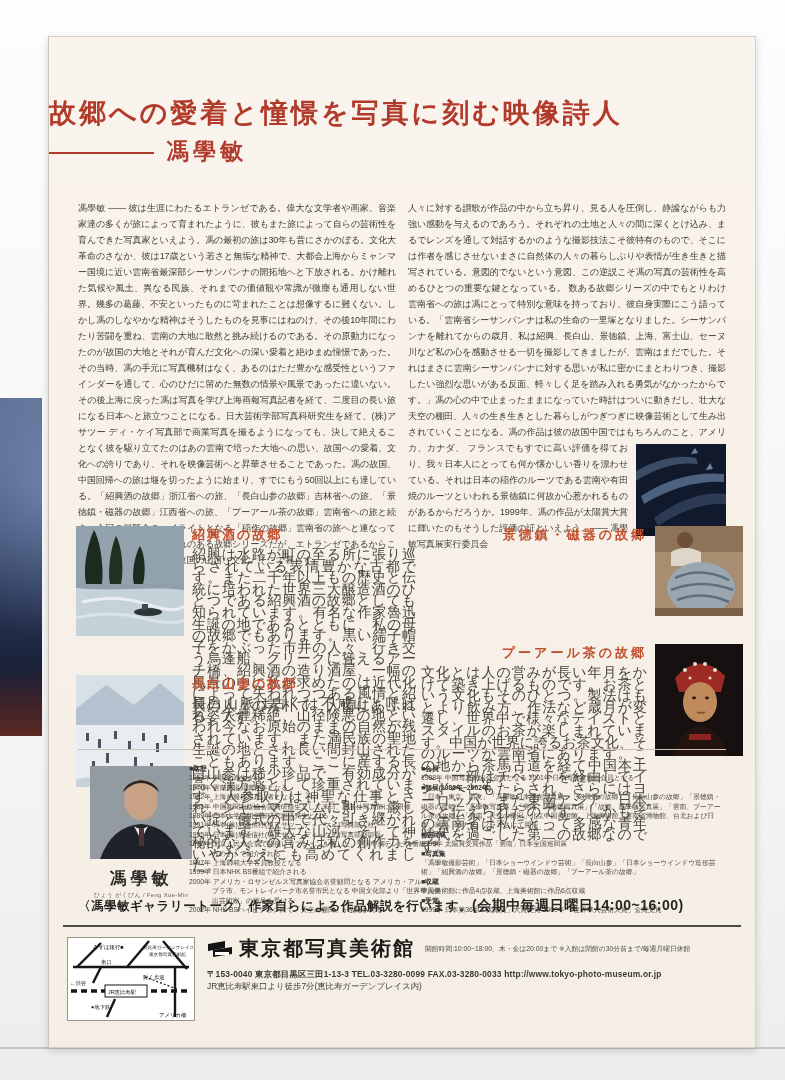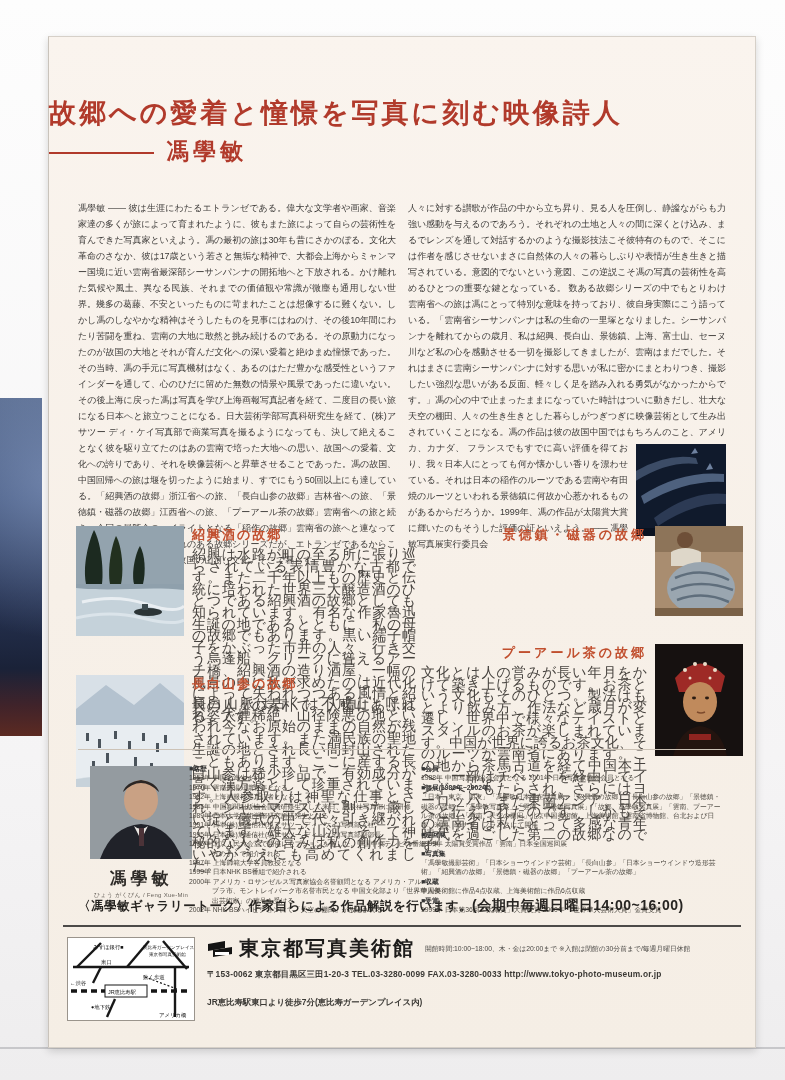--- a/index.html
+++ b/index.html
@@ -65,21 +65,21 @@
   .gallery-talk .note{font-size:14px;font-weight:bold;}
   
   .footer-rule{position:absolute;left:14px;top:888px;width:678px;border-top:2px solid #4c4a48;}
   .map-box{position:absolute;left:18px;top:900px;}
   .museum{position:absolute;left:158px;top:898px;width:520px;}
   .museum-row{display:flex;align-items:center;gap:6px;}
   .museum-name{font-size:20px;font-weight:bold;color:#1d1c1b;letter-spacing:2px;
     font-family:"Liberation Sans","DejaVu Sans",sans-serif;}
   .museum-hours{font-size:6.8px;color:#4a4845;margin-left:4px;}
   .museum-address{margin-top:7px;font-size:8.4px;color:#3b3935;font-weight:bold;letter-spacing:.2px;}
-  .museum-access{margin-top:17px;font-size:8.4px;color:#3b3935;font-weight:bold;}
+  .museum-access{margin-top:1px;font-size:8.4px;color:#3b3935;font-weight:normal;}
   .museum-note{margin-top:9px;font-size:7.4px;color:#55524d;}
 </style>
 </head>
 <body>
 
 <div class="left-fragment"></div>
 <div class="bottom-edge"></div>
 
 <div class="page">
 
@@ -281,17 +281,17 @@
   <div class="museum">
     <div class="museum-row">
       <svg width="26" height="18" viewBox="0 0 26 18">
         <path d="M1,4 L18,1 L18,8 L1,11 Z" fill="#141414"></path>
         <path d="M6,10 L25,7 L25,14 L6,17 Z" fill="#141414"></path>
         <rect x="8" y="12" width="14" height="3" fill="#ffffff"></rect>
       </svg>
       <span class="museum-name">東京都写真美術館</span>
       <span class="museum-hours">開館時間:10:00~18:00、木・金は20:00まで ※入館は閉館の30分前まで/毎週月曜日休館</span>
     </div>
-    <div class="museum-address">〒153-0062 東京都目黒区三田1-20-3  TEL.03-3280-0099  FAX.03-3280-0033  http://www.tokyo-photo-museum.or.jp</div>
+    <div class="museum-address">〒153-0040 東京都目黒区三田1-13-3  TEL.03-3280-0099  FAX.03-3280-0033  http://www.tokyo-photo-museum.or.jp</div>
     <div class="museum-access">JR恵比寿駅東口より徒歩7分(恵比寿ガーデンプレイス内)</div>
   </div>
 
 </div>
 
 </body></html>

